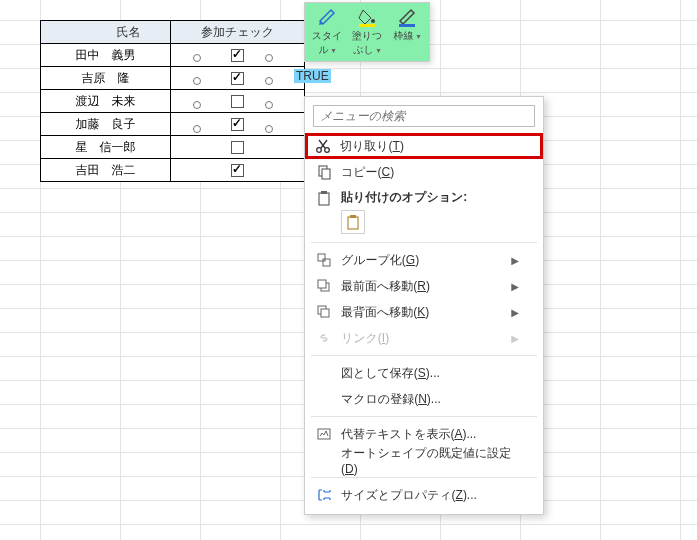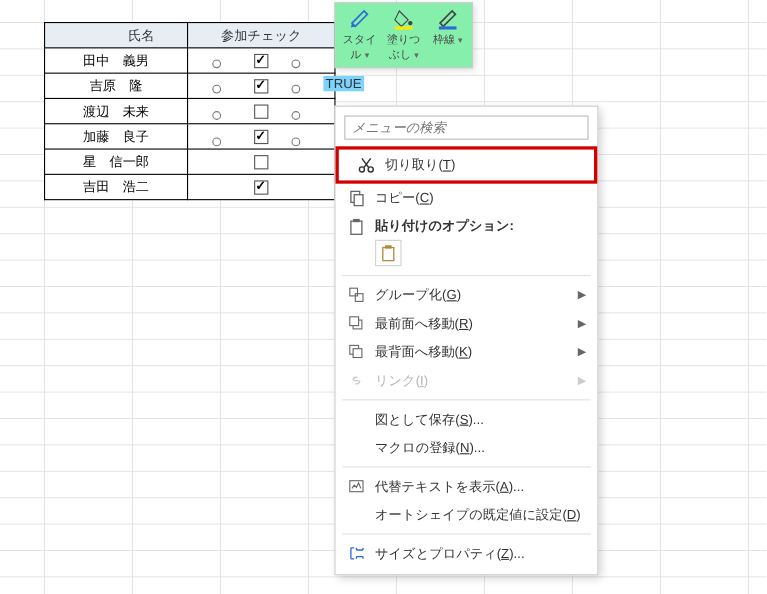--- a/index.html
+++ b/index.html
@@ -127,21 +127,21 @@
   }
   .menu-sep {
     height: 1px;
     background: #e2e2e2;
     margin: 4px 6px;
   }
   .menu-item {
     display: flex;
     align-items: center;
     height: 26px;
-    padding: 0 10px 0 8px;
+    padding: 0 24px 0 8px;
     cursor: pointer;
     color: #333;
     position: relative;
   }
   .menu-item.disabled { color: #b5b5b5; cursor: default; }
   .menu-item .mi-ico {
     width: 22px;
     display: flex;
     justify-content: center;
     align-items: center;
@@ -160,21 +160,21 @@
     width: 24px; height: 24px;
     border: 1px solid #d0d0d0;
     display: inline-flex;
     align-items: center;
     justify-content: center;
     cursor: pointer;
   }
   
   .highlight-cut {
     border: 3px solid #d30000;
-    padding: 14px;
+    padding: 4px;
   }
   .under { text-decoration: underline; }
 </style>
 </head>
 <body>
 
 <div class="sheet"></div>
 
 <table class="tbl">
   <tbody>

